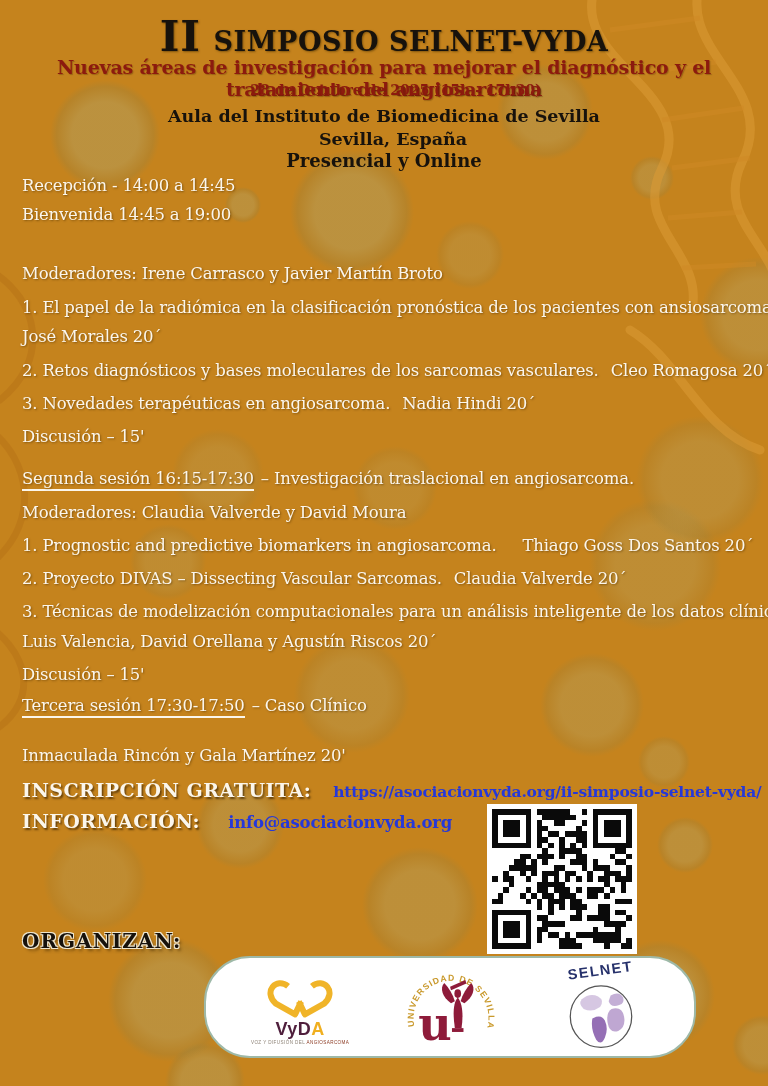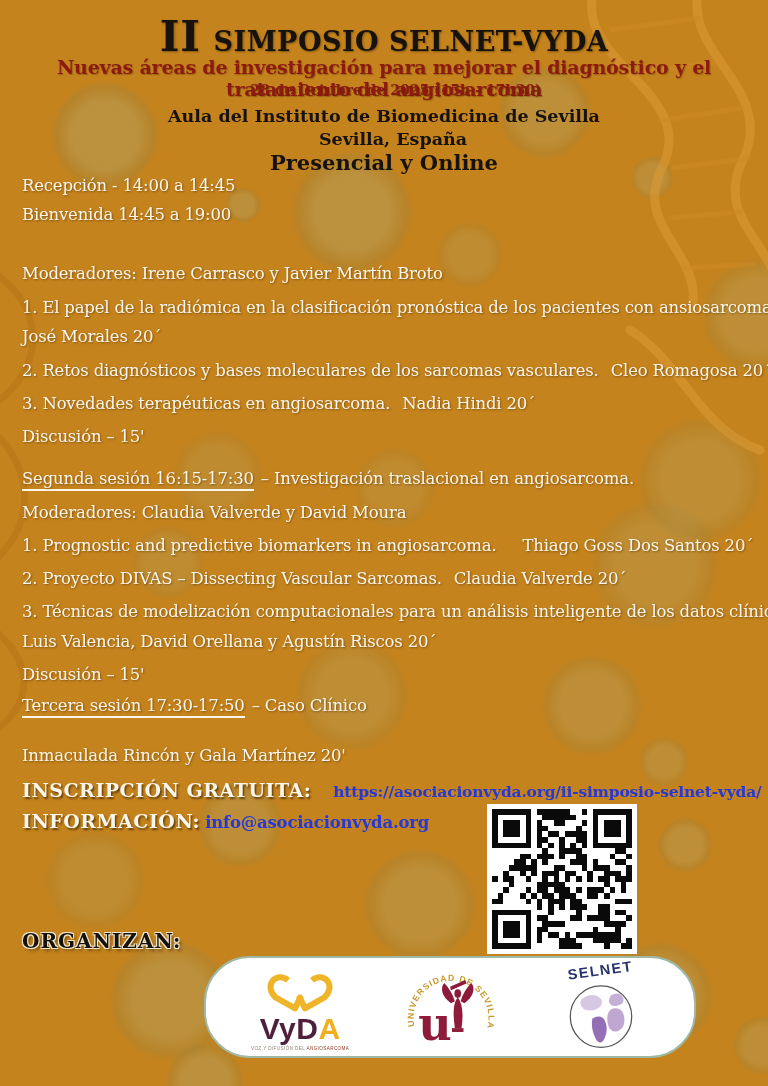--- a/index.html
+++ b/index.html
@@ -34,47 +34,47 @@
   }
   .deco{position:absolute;inset:0;pointer-events:none;}
   .hdr{position:absolute;left:0;right:0;text-align:center;color:#17120C;}
   .title{top:12px;font-weight:bold;text-shadow:1px 1px 2px rgba(70,45,0,.55);}
   .title .roman{font-size:42px;letter-spacing:1px;}
   .title .rest{font-size:27px;letter-spacing:.5px;}
   .subtitle{top:56px;color:#8C1A0E;font-weight:bold;font-size:19px;letter-spacing:-0.2px;text-shadow:1px 1px 1px rgba(70,40,0,.35);}
   .dateline{top:82px;color:#8C1A0E;font-weight:bold;font-size:14px;text-shadow:1px 1px 1px rgba(70,40,0,.35);padding-left:24px;}
   .venue1{top:106px;font-weight:bold;font-size:17.5px;}
   .venue2{top:129px;font-weight:bold;font-size:17.5px;padding-left:18px;}
-  .venue3{top:150px;font-weight:bold;font-size:21px;}
+  .venue3{top:150px;font-weight:bold;font-size:18px;}
   .line{
     position:absolute;left:22px;color:#FBF6EC;font-size:16.5px;white-space:nowrap;
     letter-spacing:-0.2px;text-shadow:1px 1px 2px rgba(80,50,0,.55);
   }
   .u{border-bottom:2px solid #FBF6EC;padding-bottom:1px;}
   .rest{margin-left:7px;}
   .spk{margin-left:12px;}
   .spk-wide{margin-left:26px;}
   .biglabel{font-size:19px;font-weight:bold;letter-spacing:.5px;text-shadow:1.5px 1.5px 2px rgba(60,35,0,.7);}
   .bluelink{color:#2638D8;font-weight:bold;font-size:15.5px;margin-left:22px;letter-spacing:-0.2px;text-shadow:none;text-decoration:none;}
-  .blueemail{color:#2638D8;font-weight:bold;font-size:16.5px;margin-left:5px;text-shadow:none;text-decoration:none;}
+  .blueemail{color:#2638D8;font-weight:bold;font-size:16.5px;margin-left:28px;text-shadow:none;text-decoration:none;}
   .qr{
     position:absolute;left:487px;top:804px;width:140px;height:140px;
     background:#fff;padding:5px;
   }
   .qr svg{display:block;width:100%;height:100%;}
   .organizan{
     position:absolute;left:22px;top:929px;font-size:20px;font-weight:bold;color:#17120C;letter-spacing:1px;
     text-shadow:1px 1px 0 #EFE6CE,-1px -1px 0 #EFE6CE,1px -1px 0 #EFE6CE,-1px 1px 0 #EFE6CE,2.5px 2.5px 3px rgba(60,35,0,.5);
   }
   .logobar{
     position:absolute;left:204px;top:956px;width:492px;height:102px;background:#fff;
     border:2px solid #9EB9A8;border-radius:46px;display:flex;align-items:center;justify-content:space-around;padding:0 18px;box-sizing:border-box;
   }
   .logo{display:flex;flex-direction:column;align-items:center;justify-content:center;}
-  .vyda-word{font-family:"Liberation Sans",sans-serif;font-weight:bold;font-size:30px;line-height:1;letter-spacing:.5px;}
+  .vyda-word{font-family:"Liberation Sans",sans-serif;font-weight:bold;font-size:18px;line-height:1;letter-spacing:.5px;}
   .vyda-main{color:#4F1F3C;}
   .vyda-accent{color:#F0AF1F;}
   .vyda-tag{font-family:"Liberation Sans",sans-serif;font-size:4.6px;letter-spacing:.4px;margin-top:2px;white-space:nowrap;}
   .vyda-tag .t1{color:#8F8478;}
   .vyda-tag .t2{color:#8C3A22;}
 </style>
 </head>
 <body>
 
 <div class="poster">

